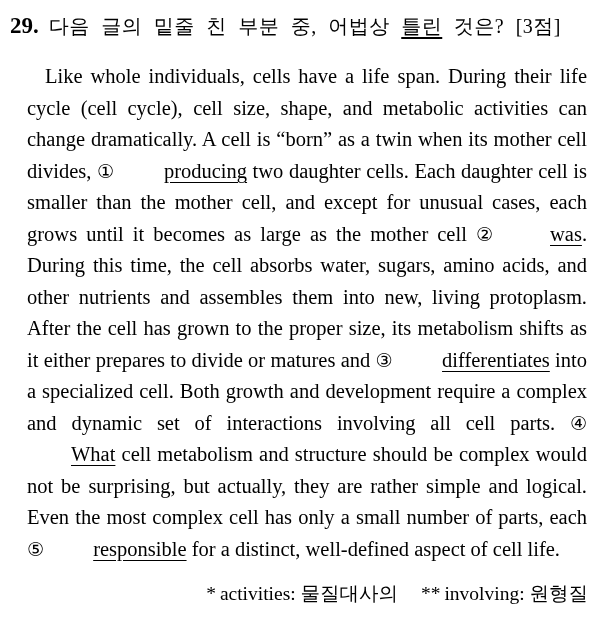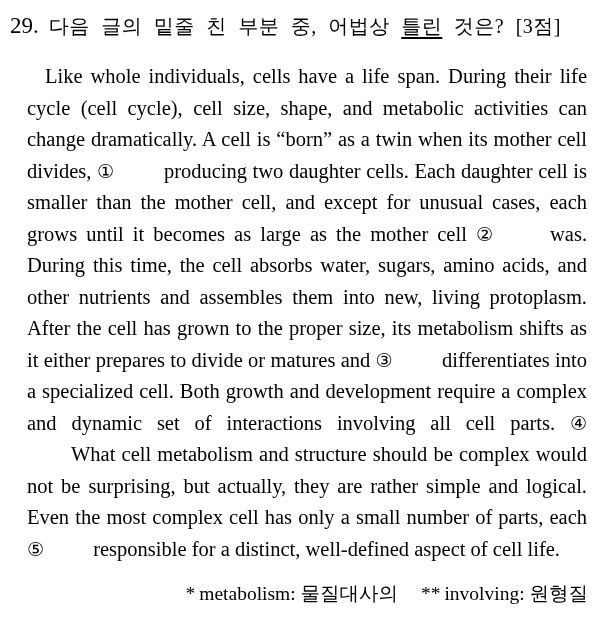--- a/index.html
+++ b/index.html
@@ -14,21 +14,21 @@
     overflow: hidden;
     font-family: "Liberation Serif", "DejaVu Serif", serif;
   }
   .question-header {
     margin: 13px 8px 0 10px;
     font-size: 20px;
     white-space: nowrap;
   }
   .q-number {
     font-size: 23px;
-    font-weight: normal;
+    font-weight: bold;
     margin-right: 10px;
   }
   .q-prompt {
     letter-spacing: 0.5px;
     word-spacing: 6px;
   }
   .underline {
     text-decoration: underline;
     text-decoration-thickness: 1.5px;
     text-underline-offset: 4px;
@@ -39,20 +39,21 @@
     font-size: 20.5px;
     line-height: 31.5px;
     text-align: justify;
     text-indent: 18px;
   }
   .opt-marker {
     font-family: "DejaVu Sans", sans-serif;
     font-size: 19px;
   }
   .opt-word {
+    text-decoration: underline;
     text-decoration-thickness: 1px;
     text-underline-offset: 4px;
     margin-left: 44px;
   }
   .footnote-row {
     margin: 15px 23px 0 0;
     text-align: right;
     font-size: 19.5px;
   }
   .footnote + .footnote {
@@ -65,15 +66,15 @@
 </head>
 <body>
 
 <div class="question-header">
   <span class="q-number">29.</span><span class="q-prompt"><span>다음 글의 밑줄 친 부분 중, 어법상</span> <span class="underline">틀린</span> <span>것은?</span> <span>[3점]</span></span>
 </div>
 
 <p class="passage"><span>Like whole individuals, cells have a life span. During their life cycle (cell cycle), cell size, shape, and metabolic activities can change dramatically. A cell is “born” as a twin when its mother cell divides, </span><span class="opt-marker">①</span> <span class="opt-word">producing</span><span> two daughter cells. Each daughter cell is smaller than the mother cell, and except for unusual cases, each grows until it becomes as large as the mother cell </span><span class="opt-marker">②</span> <span class="opt-word">was</span><span>. During this time, the cell absorbs water, sugars, amino acids, and other nutrients and assembles them into new, living protoplasm. After the cell has grown to the proper size, its metabolism shifts as it either prepares to divide or matures and </span><span class="opt-marker">③</span> <span class="opt-word">differentiates</span><span> into a specialized cell. Both growth and development require a complex and dynamic set of interactions involving all cell parts. </span><span class="opt-marker">④</span> <span class="opt-word">What</span><span> cell metabolism and structure should be complex would not be surprising, but actually, they are rather simple and logical. Even the most complex cell has only a small number of parts, each </span><span class="opt-marker">⑤</span> <span class="opt-word">responsible</span><span> for a distinct, well-defined aspect of cell life.</span></p>
 
 <div class="footnote-row">
-  <span class="footnote"><span class="stars">*</span><span>metabolism:</span> <span>물질대사의</span></span>
+  <span class="footnote"><span class="stars">*</span><span>activities:</span> <span>물질대사의</span></span>
   <span class="footnote"><span class="stars">**</span><span>involving:</span> <span>원형질</span></span>
 </div>
 
 </body></html>

